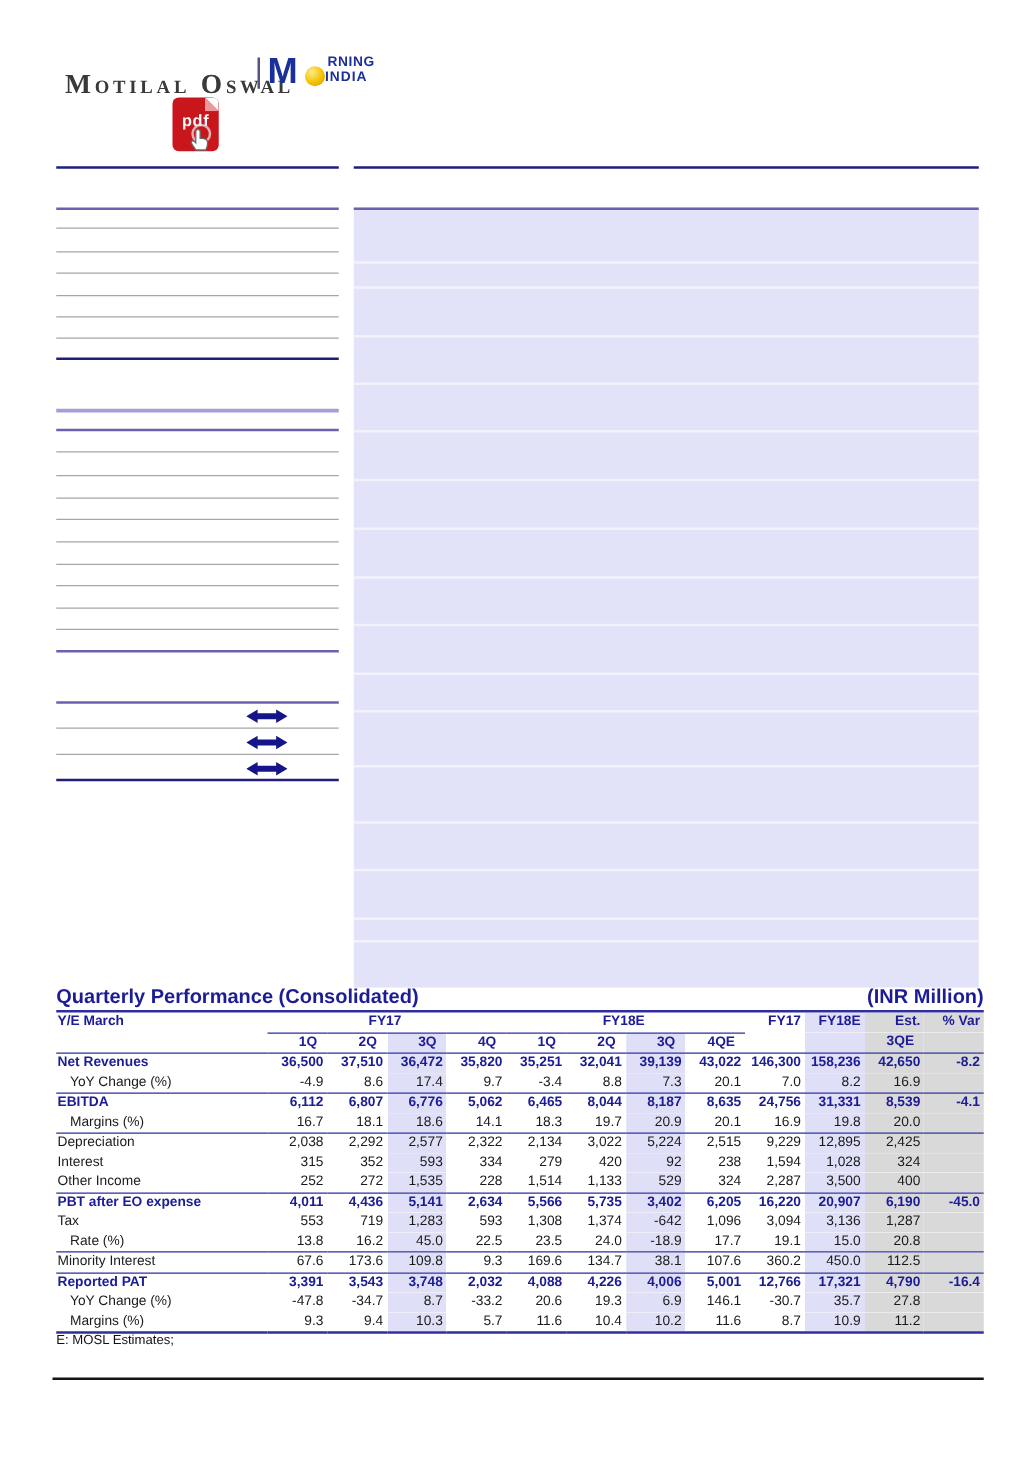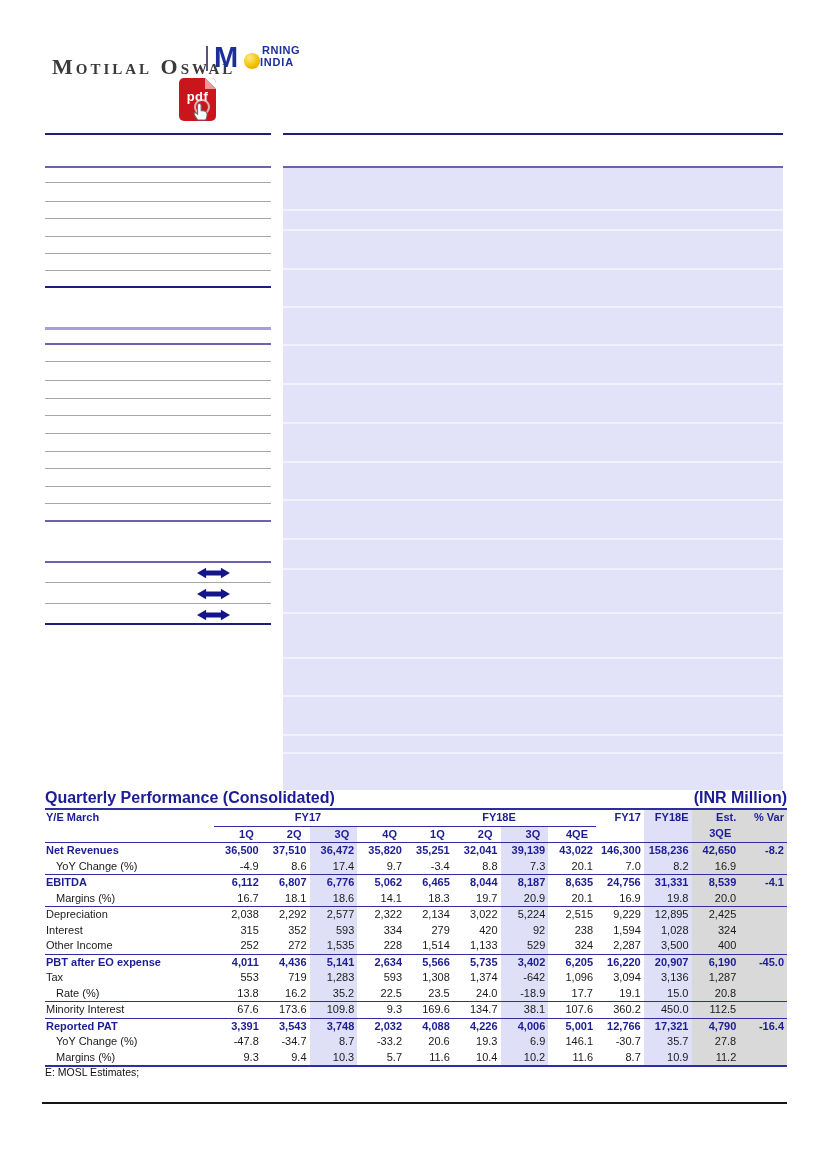--- a/index.html
+++ b/index.html
@@ -18,21 +18,21 @@
   .brand-bar{position:absolute;left:206px;top:46px;width:2px;height:25px;background:#55557f;}
   .morning{position:absolute;left:214px;top:41px;width:90px;height:32px;}
   .morning .m{position:absolute;left:0;top:0;font-size:29px;font-weight:700;color:var(--logo-blue);letter-spacing:-1px;}
   .morning .sun{position:absolute;left:30px;top:12px;width:16px;height:16px;border-radius:50%;
     background:radial-gradient(circle at 35% 30%,#ffe989,#f2c200 55%,#cf9a00);}
   .morning .rning{position:absolute;left:48px;top:3px;font-size:11px;font-weight:700;color:var(--logo-blue);letter-spacing:.5px;}
   .morning .india{position:absolute;left:46px;top:15px;font-size:11px;font-weight:700;color:var(--logo-blue);letter-spacing:.8px;text-align:right;}
 
   
   .pdf{position:absolute;left:138px;top:78px;width:37px;height:43px;background:var(--red-pdf);
-    border-radius:5px;cursor:pointer;margin-left:41px;}
+    border-radius:5px;cursor:pointer;}
   .pdf::after{content:"";position:absolute;top:0;right:0;width:0;height:0;
     border-left:11px solid #ef989a;border-top:11px solid #fff;border-top-right-radius:5px;}
   .pdf .pdf-label{position:absolute;left:0;top:11px;width:100%;text-align:center;
     color:#fff;font-size:13px;font-weight:700;letter-spacing:.5px;}
   .pdf .ring{position:absolute;left:15px;top:21px;width:12px;height:12px;border-radius:50%;
     border:2px solid rgba(230,230,230,.75);}
   .pdf .hand{position:absolute;left:12px;top:24px;width:20px;height:20px;}
 
   
   .rline{position:absolute;}
@@ -317,21 +317,21 @@
             <td>1,096</td>
             <td>3,094</td>
             <td>3,136</td>
             <td>1,287</td>
             <td></td>
           </tr>
           <tr class="indent">
             <td>Rate (%)</td>
             <td>13.8</td>
             <td>16.2</td>
-            <td>35.2</td>
+            <td>45.0</td>
             <td>22.5</td>
             <td>23.5</td>
             <td>24.0</td>
             <td>-18.9</td>
             <td>17.7</td>
             <td>19.1</td>
             <td>15.0</td>
             <td>20.8</td>
             <td></td>
           </tr>

